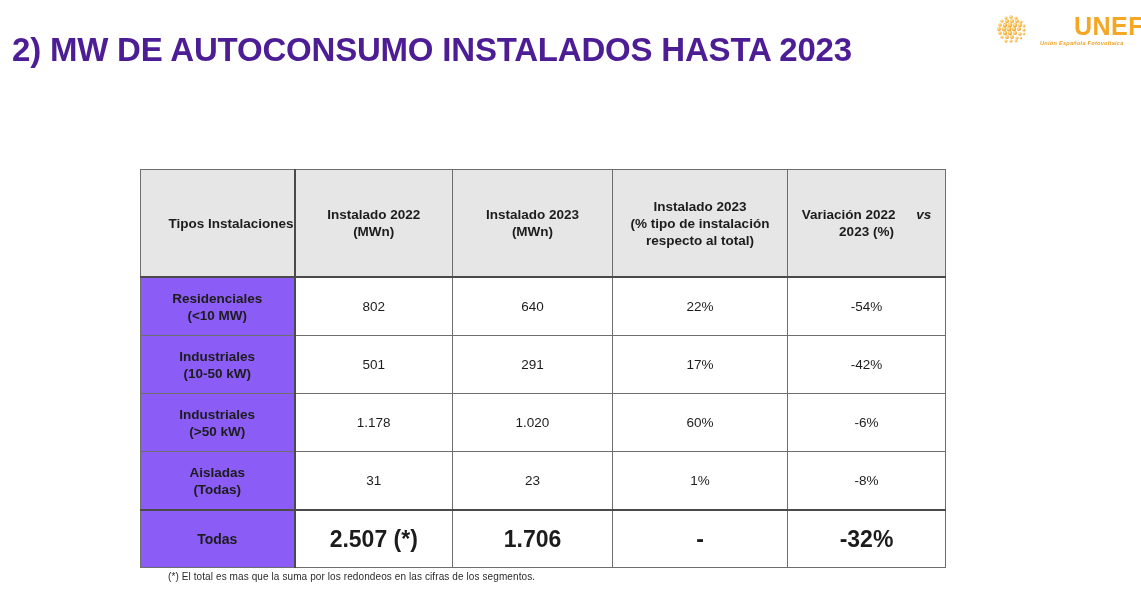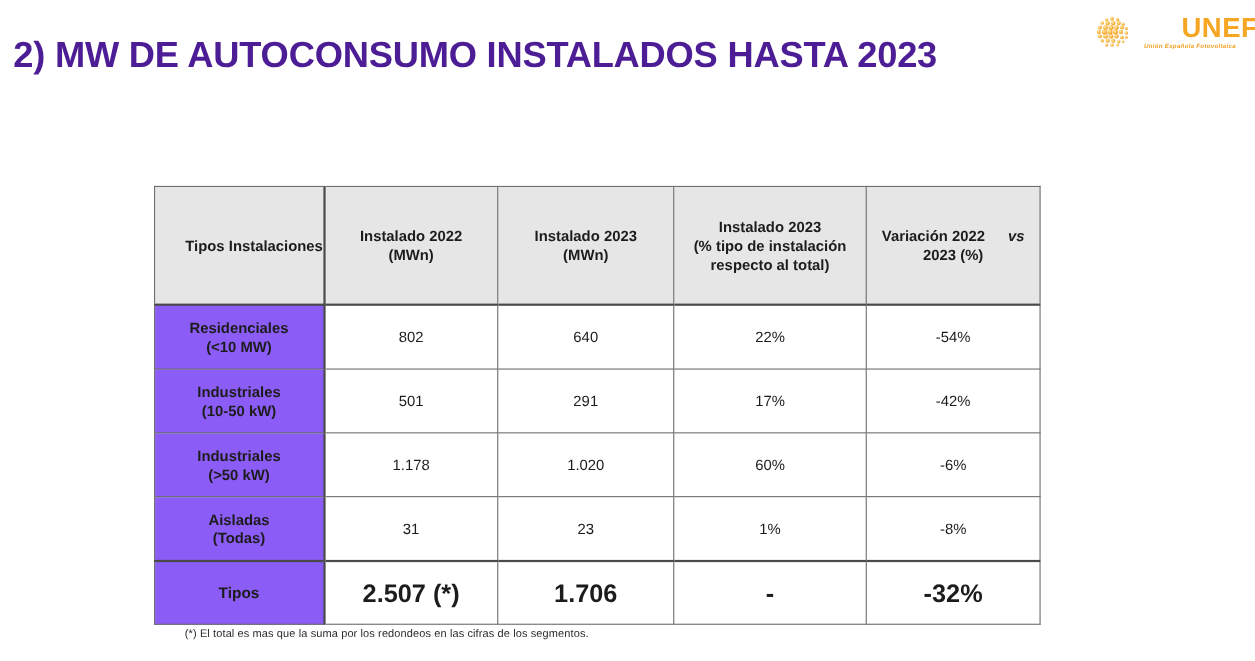--- a/index.html
+++ b/index.html
@@ -276,21 +276,21 @@
           <span>Aisladas</span>
           <span>(Todas)</span>
         </span>
       </td>
       <td>31</td>
       <td>23</td>
       <td>1%</td>
       <td>-8%</td>
     </tr>
     <tr class="total-row">
-      <td class="rowhead">Tipos</td>
+      <td class="rowhead">Todas</td>
       <td>2.507 (*)</td>
       <td>1.706</td>
       <td>-</td>
       <td>-32%</td>
     </tr>
   </tbody>
 </table>
 
 <div id="footnote">(*) El total es mas que la suma por los redondeos en las cifras de los segmentos.</div>
 

